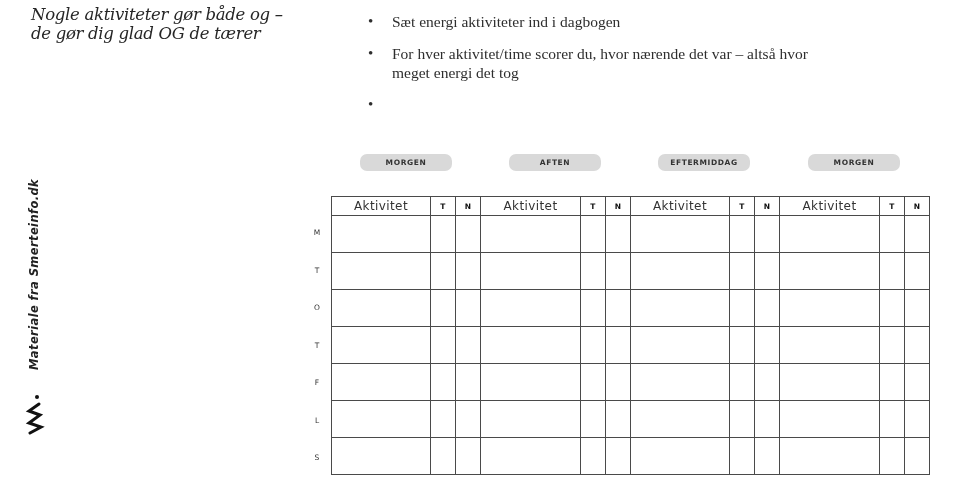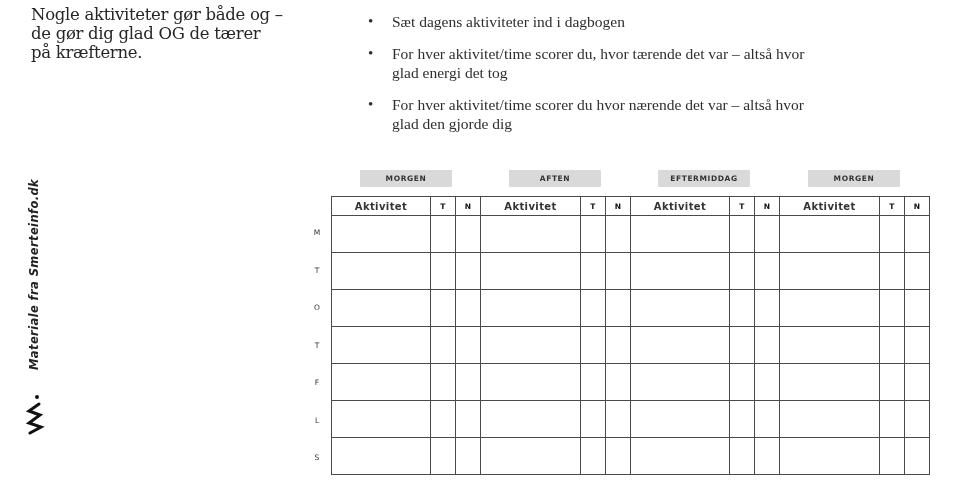--- a/index.html
+++ b/index.html
@@ -1,44 +1,43 @@
 <!DOCTYPE html>
 <html><head>
 <meta charset="utf-8">
 <style>
   html, body { margin:0; padding:0; }
   body { width:960px; height:480px; background:#ffffff; position:relative; overflow:hidden; font-family:"Liberation Serif", serif; color:#2b2b2b; }
-  .intro { position:absolute; left:31px; top:5px; width:260px; font-size:16.5px; line-height:19px; color:#262626; font-family:"DejaVu Serif", serif; letter-spacing:-0.3px; }
+  .intro { position:absolute; left:31px; top:5px; width:260px; font-style:italic; font-size:16.5px; line-height:19px; color:#262626; font-family:"DejaVu Serif", serif; letter-spacing:-0.3px; }
   .bullets { position:absolute; left:368px; top:12px; width:470px; margin:0; padding:0; list-style:none; font-size:15.5px; line-height:19px; color:#2e2e2e; }
   .bullets li { position:relative; padding-left:24px; margin-bottom:13px; }
   .bullets li .dot { position:absolute; left:0; top:0; font-size:15px; }
   .side-credit { position:absolute; left:27px; top:370px; transform-origin:left top; transform:rotate(-90deg); font-family:"DejaVu Sans", sans-serif; font-style:italic; font-weight:bold; font-size:11.5px; color:#222; white-space:nowrap; letter-spacing:0.4px; }
   .logo { position:absolute; left:24px; top:393px; width:22px; height:42px; }
-  .pill { position:absolute; top:170px; width:92px; height:17px; background:#d9d9d9; border-radius:1px; font-family:"DejaVu Sans", sans-serif; font-size:7.5px; font-weight:bold; color:#333; text-align:center; line-height:17px; letter-spacing:0.6px; }
+  .pill { position:absolute; top:154px; width:92px; height:17px; background:#d9d9d9; border-radius:7px; font-family:"DejaVu Sans", sans-serif; font-size:7.5px; font-weight:bold; color:#333; text-align:center; line-height:17px; letter-spacing:0.6px; }
   .grid { position:absolute; left:331px; top:196px; border-collapse:collapse; table-layout:fixed; }
   .grid td, .grid th { border:1.4px solid #4a4a4a; padding:0; }
-  .grid th { height:18px; font-family:"DejaVu Sans", sans-serif; font-size:10px; color:#333; font-weight:bold; letter-spacing:0.4px; }
+  .grid th { height:18px; font-family:"DejaVu Sans", sans-serif; font-size:12px; color:#333; font-weight:normal; letter-spacing:0.4px; }
   .grid th.tn { font-weight:bold; color:#111; font-size:7.5px; }
   .grid td { height:36px; }
   .daylabels { position:absolute; left:310px; top:214px; width:14px; }
   .daylabels div { height:37.5px; line-height:37.5px; font-family:"DejaVu Sans", sans-serif; font-size:7.5px; color:#333; text-align:center; }
 </style>
 </head>
 <body>
 
 <div class="intro">
   <div>Nogle aktiviteter gør både og –</div>
   <div>de gør dig glad OG de tærer</div>
-  <div>på kræfterne.</div>
 </div>
 
 <ul class="bullets">
-  <li><span class="dot">•</span><span>Sæt dagens aktiviteter ind i dagbogen</span></li>
-  <li style="width:430px"><span class="dot">•</span><span>For hver aktivitet/time scorer du, hvor tærende det var – altså hvor glad energi det tog</span></li>
-  <li style="width:430px"><span class="dot">•</span><span>For hver aktivitet/time scorer du hvor nærende det var – altså hvor glad den gjorde dig</span></li>
+  <li><span class="dot">•</span><span>Sæt energi aktiviteter ind i dagbogen</span></li>
+  <li style="width:430px"><span class="dot">•</span><span>For hver aktivitet/time scorer du, hvor nærende det var – altså hvor meget energi det tog</span></li>
+  <li style="width:430px"><span class="dot">•</span></li>
 </ul>
 
 <div class="side-credit">Materiale fra Smerteinfo.dk</div>
 
 <svg class="logo" viewBox="0 0 22 42">
   <circle cx="13" cy="4" r="2" fill="#111"></circle>
   <path d="M15 11 L5 18 L16 22 L5 30 L17 34 L6 40" fill="none" stroke="#111" stroke-width="3" stroke-linejoin="miter" stroke-linecap="round"></path>
 </svg>
 
 <div class="pill" style="left:360px">MORGEN</div>

